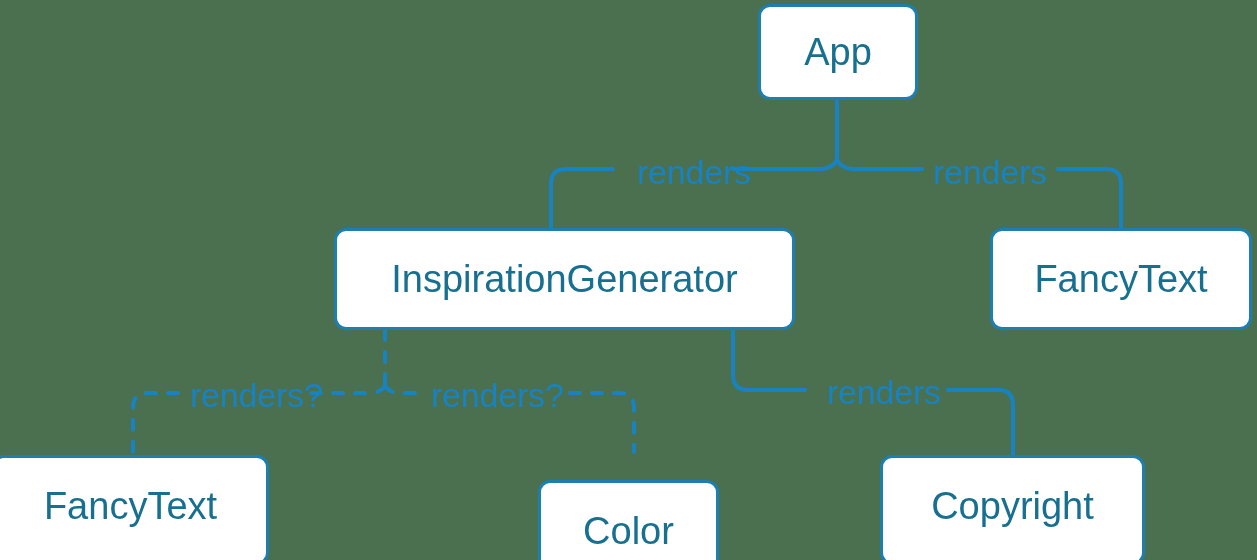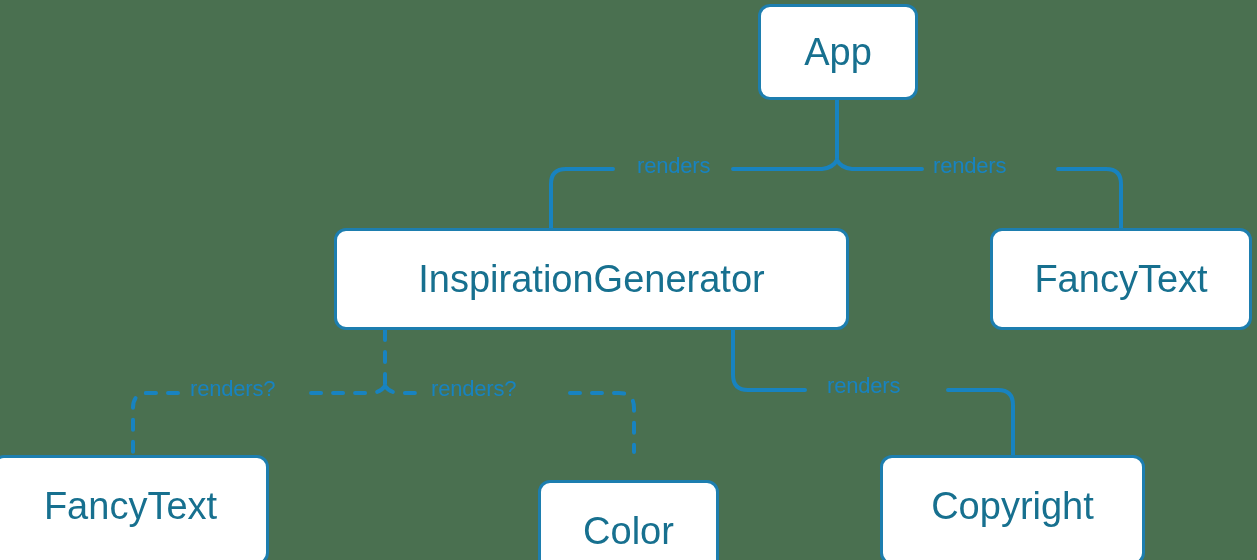--- a/index.html
+++ b/index.html
@@ -38,21 +38,21 @@
     color: #17708f;
     z-index: 5;
   }
   .node-label {
     white-space: nowrap;
     line-height: 1;
   }
   .edge-label {
     position: absolute;
     color: #1883c0;
-    font-size: 22px;
+    font-size: 34px;
     line-height: 1;
     white-space: nowrap;
     z-index: 4;
     letter-spacing: -0.2px;
   }
 </style>
 </head>
 <body>
 
 <div id="diagram-root">
@@ -76,21 +76,21 @@
     <path d="M 570 393 L 619 393 Q 634 393 634 408 L 634 452" fill="none" stroke="#1883c0" stroke-width="4" stroke-linecap="round" stroke-dasharray="10 12"></path>
 
     <path d="M 733 330 L 733 375 Q 733 390 748 390 L 805 390" fill="none" stroke="#1883c0" stroke-width="4" stroke-linecap="round"></path>
     <path d="M 948 390 L 998 390 Q 1013 390 1013 405 L 1013 455" fill="none" stroke="#1883c0" stroke-width="4" stroke-linecap="round"></path>
   </svg>
 
   <div class="node" style="left:758px; top:4px; width:160px; height:96px;">
     <span class="node-label" style="font-size:38px;">App</span>
   </div>
 
-  <div class="node" style="left:334px; top:228px; width:515px; height:102px;">
+  <div class="node" style="left:334px; top:228px; width:461px; height:102px;">
     <span class="node-label" style="font-size:38px;">InspirationGenerator</span>
   </div>
 
   <div class="node" style="left:990px; top:228px; width:262px; height:102px;">
     <span class="node-label" style="font-size:38px;">FancyText</span>
   </div>
 
   <div class="node" style="left:-8px; top:455px; width:277px; height:110px;">
     <span class="node-label" style="font-size:38px; position:relative; top:-4px;">FancyText</span>
   </div>

